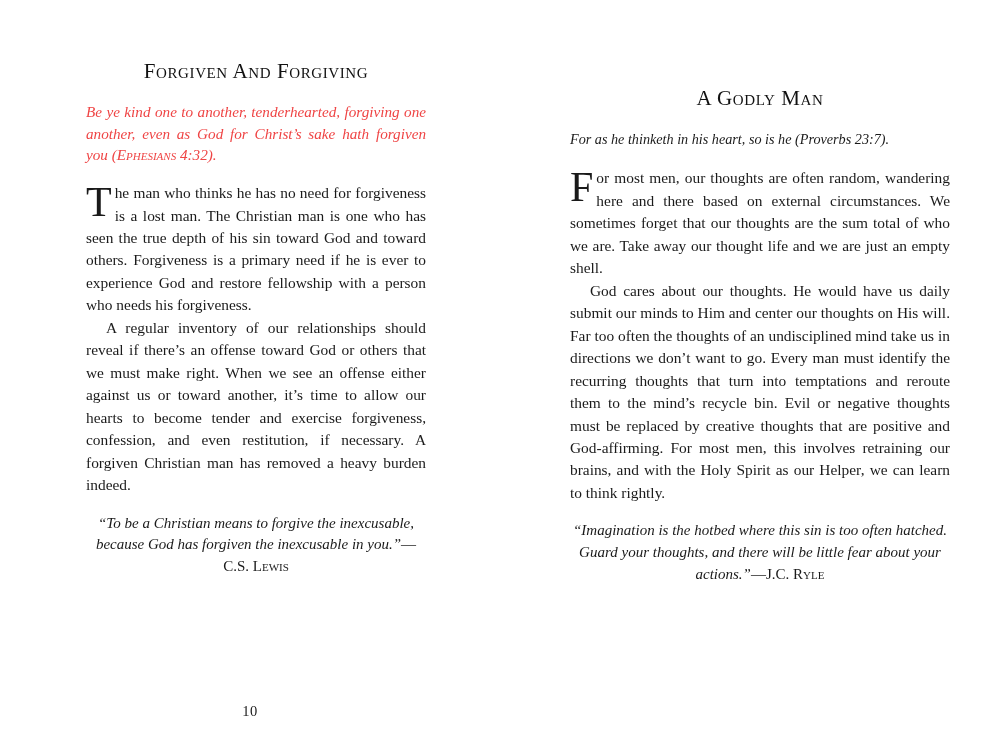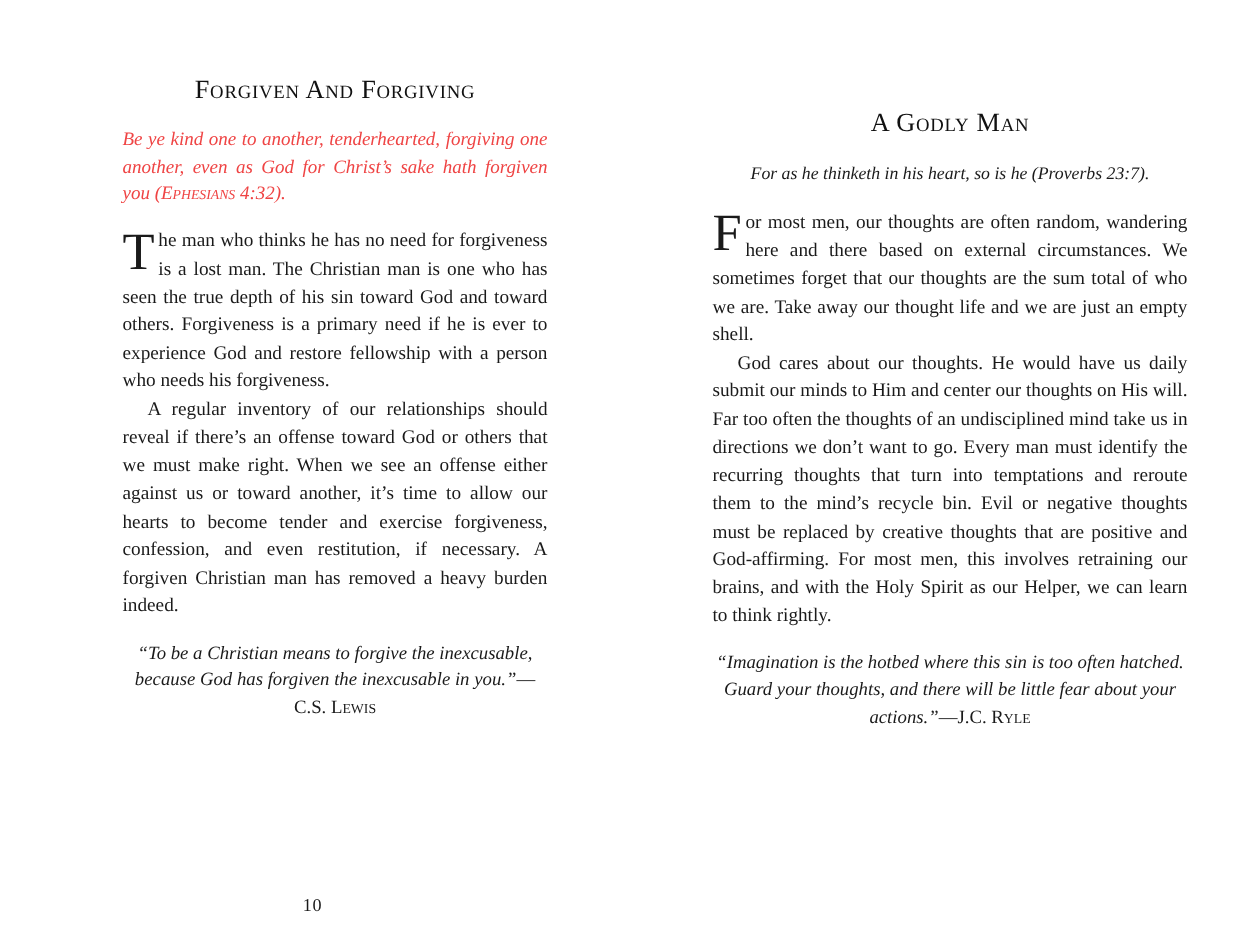--- a/index.html
+++ b/index.html
@@ -21,21 +21,21 @@
     box-sizing: border-box;
   }
   .page {
     position: relative;
     width: 500px;
     height: 750px;
     box-sizing: border-box;
   }
   .page-left .content {
     position: absolute;
-    left: 98px;
+    left: 86px;
     top: 58px;
     width: 340px;
   }
   .page-right .content {
     position: absolute;
     left: 70px;
     top: 58px;
     width: 380px;
   }
   .chapter-title {
@@ -59,21 +59,21 @@
     color: #ef4444;
   }
   .verse .ref-sc {
     font-variant: small-caps;
     font-style: italic;
   }
   .verse-center {
     font-style: italic;
     font-size: 14.2px;
     line-height: 1.45;
-    text-align: center;
+    text-align: left;
     margin: 0 0 18px 0;
     color: #1a1a1a;
   }
   p.body {
     font-size: 15.4px;
     line-height: 1.46;
     text-align: justify;
     margin: 0;
     text-indent: 20px;
     color: #1a1a1a;
@@ -105,21 +105,21 @@
   }
   .quote .attrib-sc {
     font-variant: small-caps;
     font-style: normal;
   }
   .attrib {
     font-style: normal;
   }
   .folio {
     position: absolute;
-    bottom: 16px;
+    bottom: 30px;
     width: 100%;
     text-align: center;
     font-size: 14.5px;
     color: #1a1a1a;
     letter-spacing: 0.5px;
   }
   .page-left .folio { left: 0; }
   .page-right .folio { left: 0; }
 </style>
 </head>

